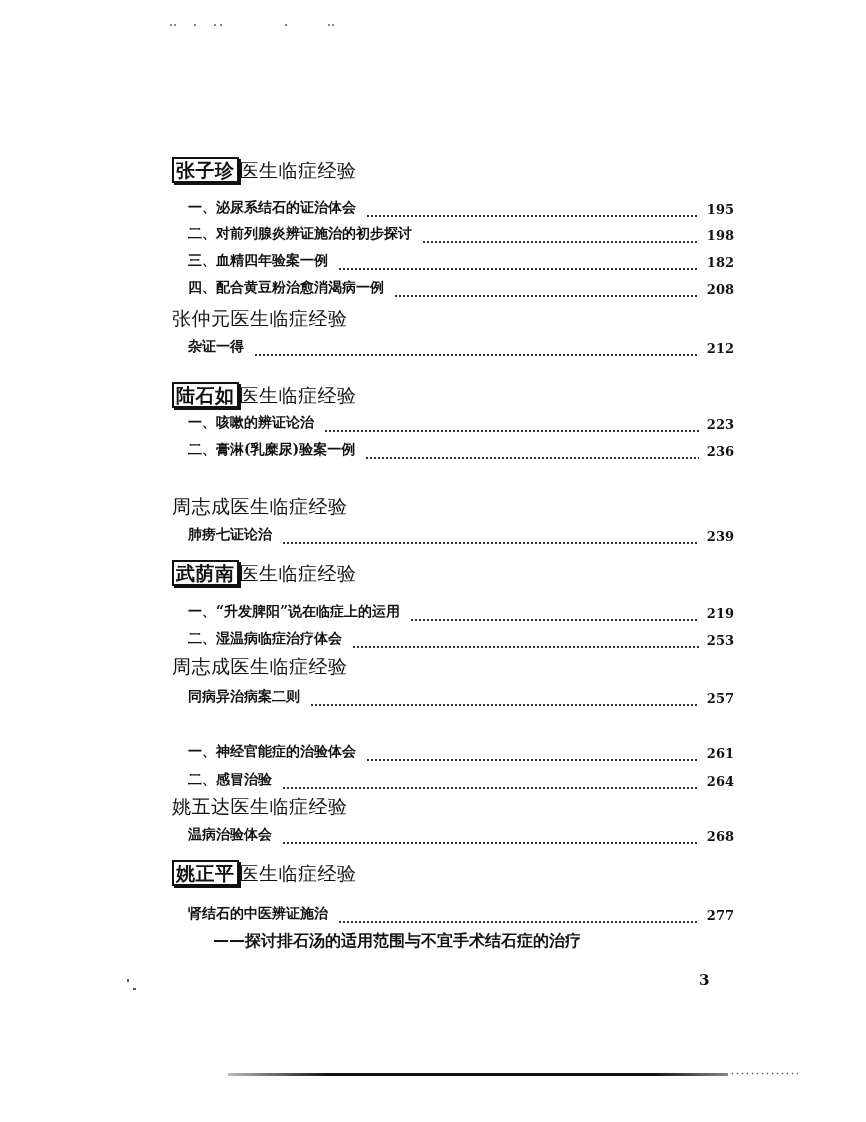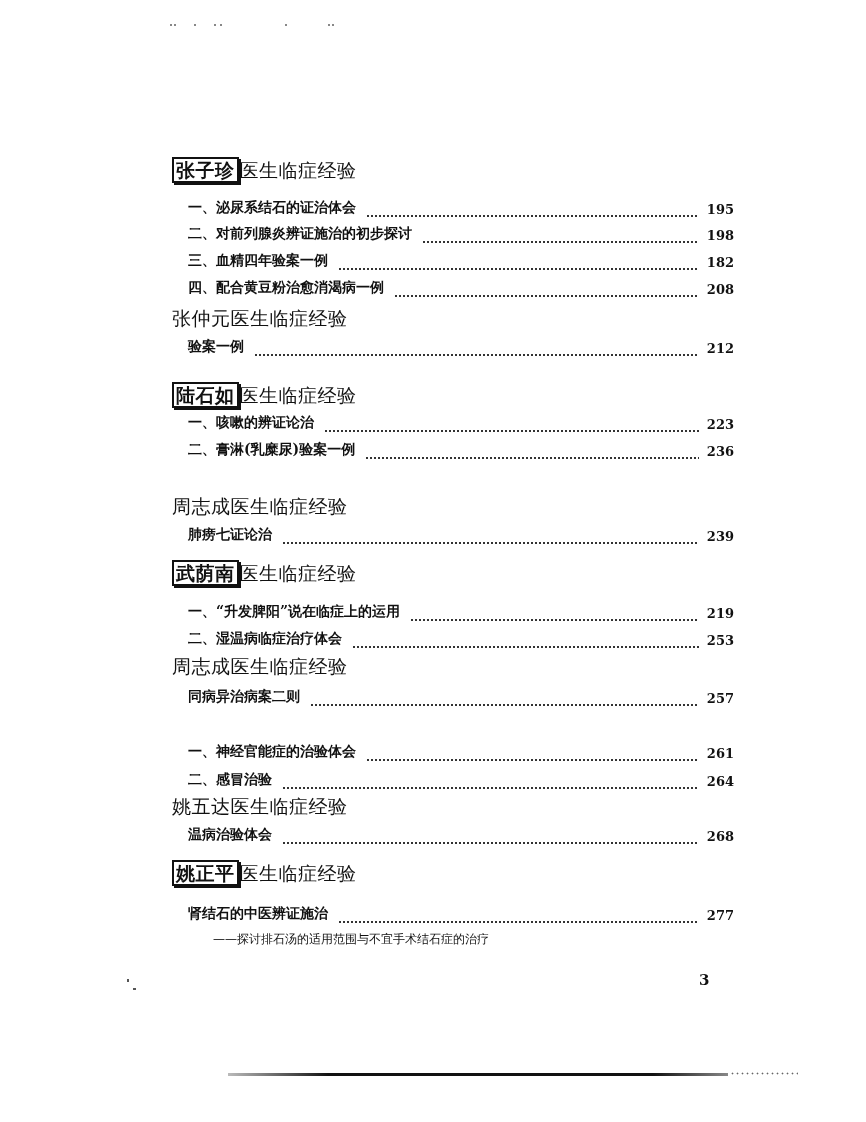--- a/index.html
+++ b/index.html
@@ -25,21 +25,21 @@
     font-weight: bold;
   }
   .entry .title { flex: 0 0 auto; padding-right: 10px; }
   .entry .leader {
     flex: 1 1 auto; height: 2px; margin-top: 4px;
     background-image: radial-gradient(circle, #333 0.9px, transparent 1.1px);
     background-size: 4px 2px; background-repeat: repeat-x;
   }
   .entry .page-no { flex: 0 0 auto; padding-left: 8px; font-family: "DejaVu Serif", serif; font-size: 13px; }
   .subtitle {
-    position: absolute; left: 213px; font-size: 12px; font-weight: normal; white-space: nowrap;
+    position: absolute; left: 213px; font-size: 16px; font-weight: bold; white-space: nowrap;
   }
   .page-number {
     position: absolute; left: 699px; top: 971px; font-size: 15px; font-weight: bold;
   }
   .stray { position: absolute; background: #555; }
   .bottom-rule {
     position: absolute; left: 228px; top: 1073px; width: 500px; height: 3px;
     background: linear-gradient(to right, #bbb 0%, #111 20%, #111 85%, #888 100%);
   }
   .bottom-rule-tail {
@@ -85,21 +85,21 @@
   <div class="entry" style="top:277px">
     <span class="title">四、配合黄豆粉治愈消渴病一例</span>
     <span class="leader"></span>
     <span class="page-no">208</span>
   </div>
 
   <div class="heading" style="top:306px">
     <span>张仲元医生临症经验</span>
   </div>
   <div class="entry" style="top:336px">
-    <span class="title">验案一例</span>
+    <span class="title">杂证一得</span>
     <span class="leader"></span>
     <span class="page-no">212</span>
   </div>
 
   <div class="heading" style="top:383px">
     <span class="boxed">陆石如</span><span>医生临症经验</span>
   </div>
   <div class="entry" style="top:412px">
     <span class="title">一、咳嗽的辨证论治</span>
     <span class="leader"></span>

